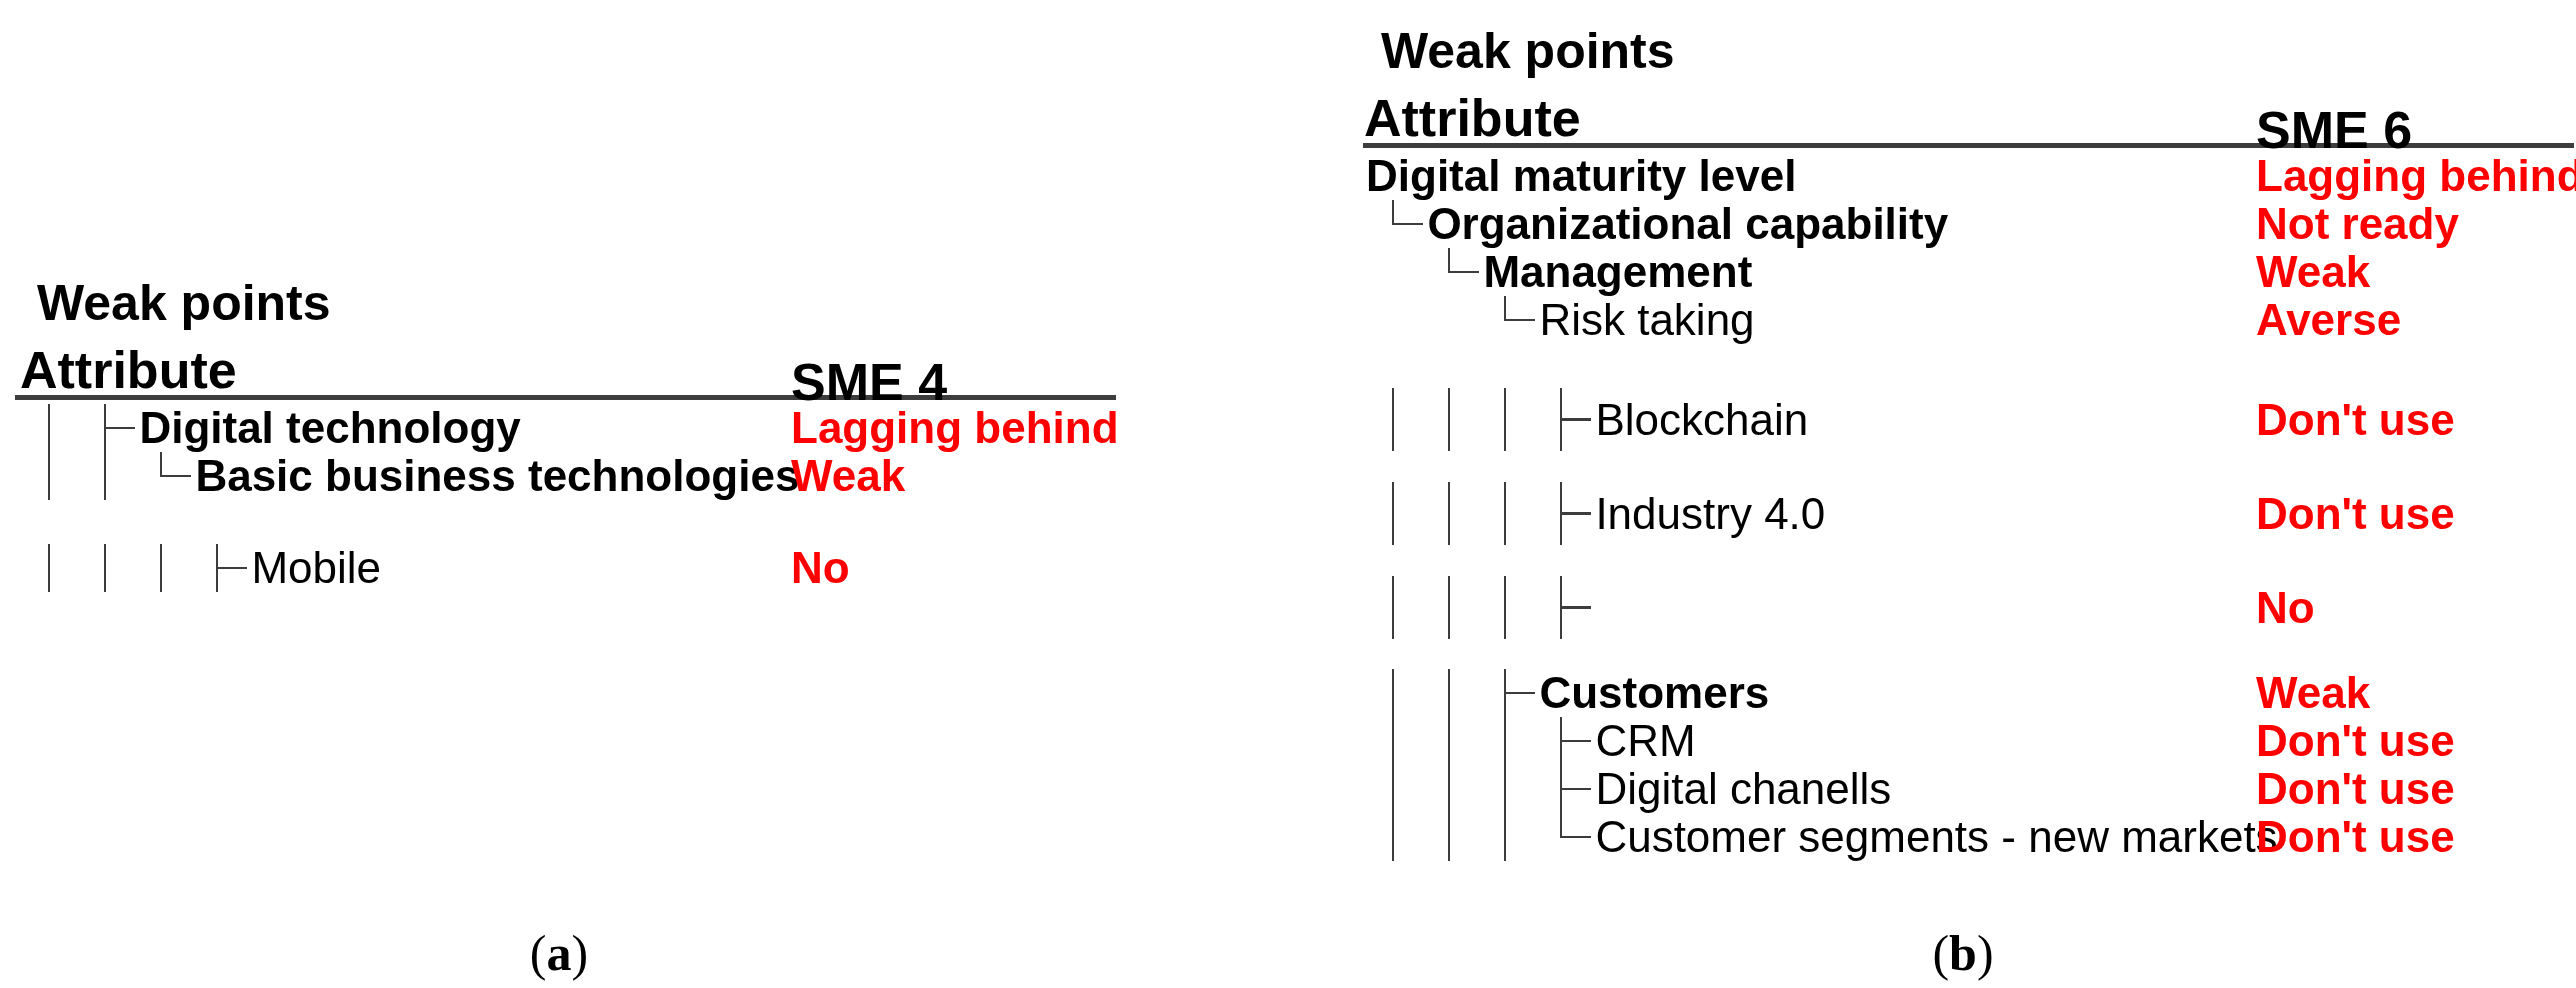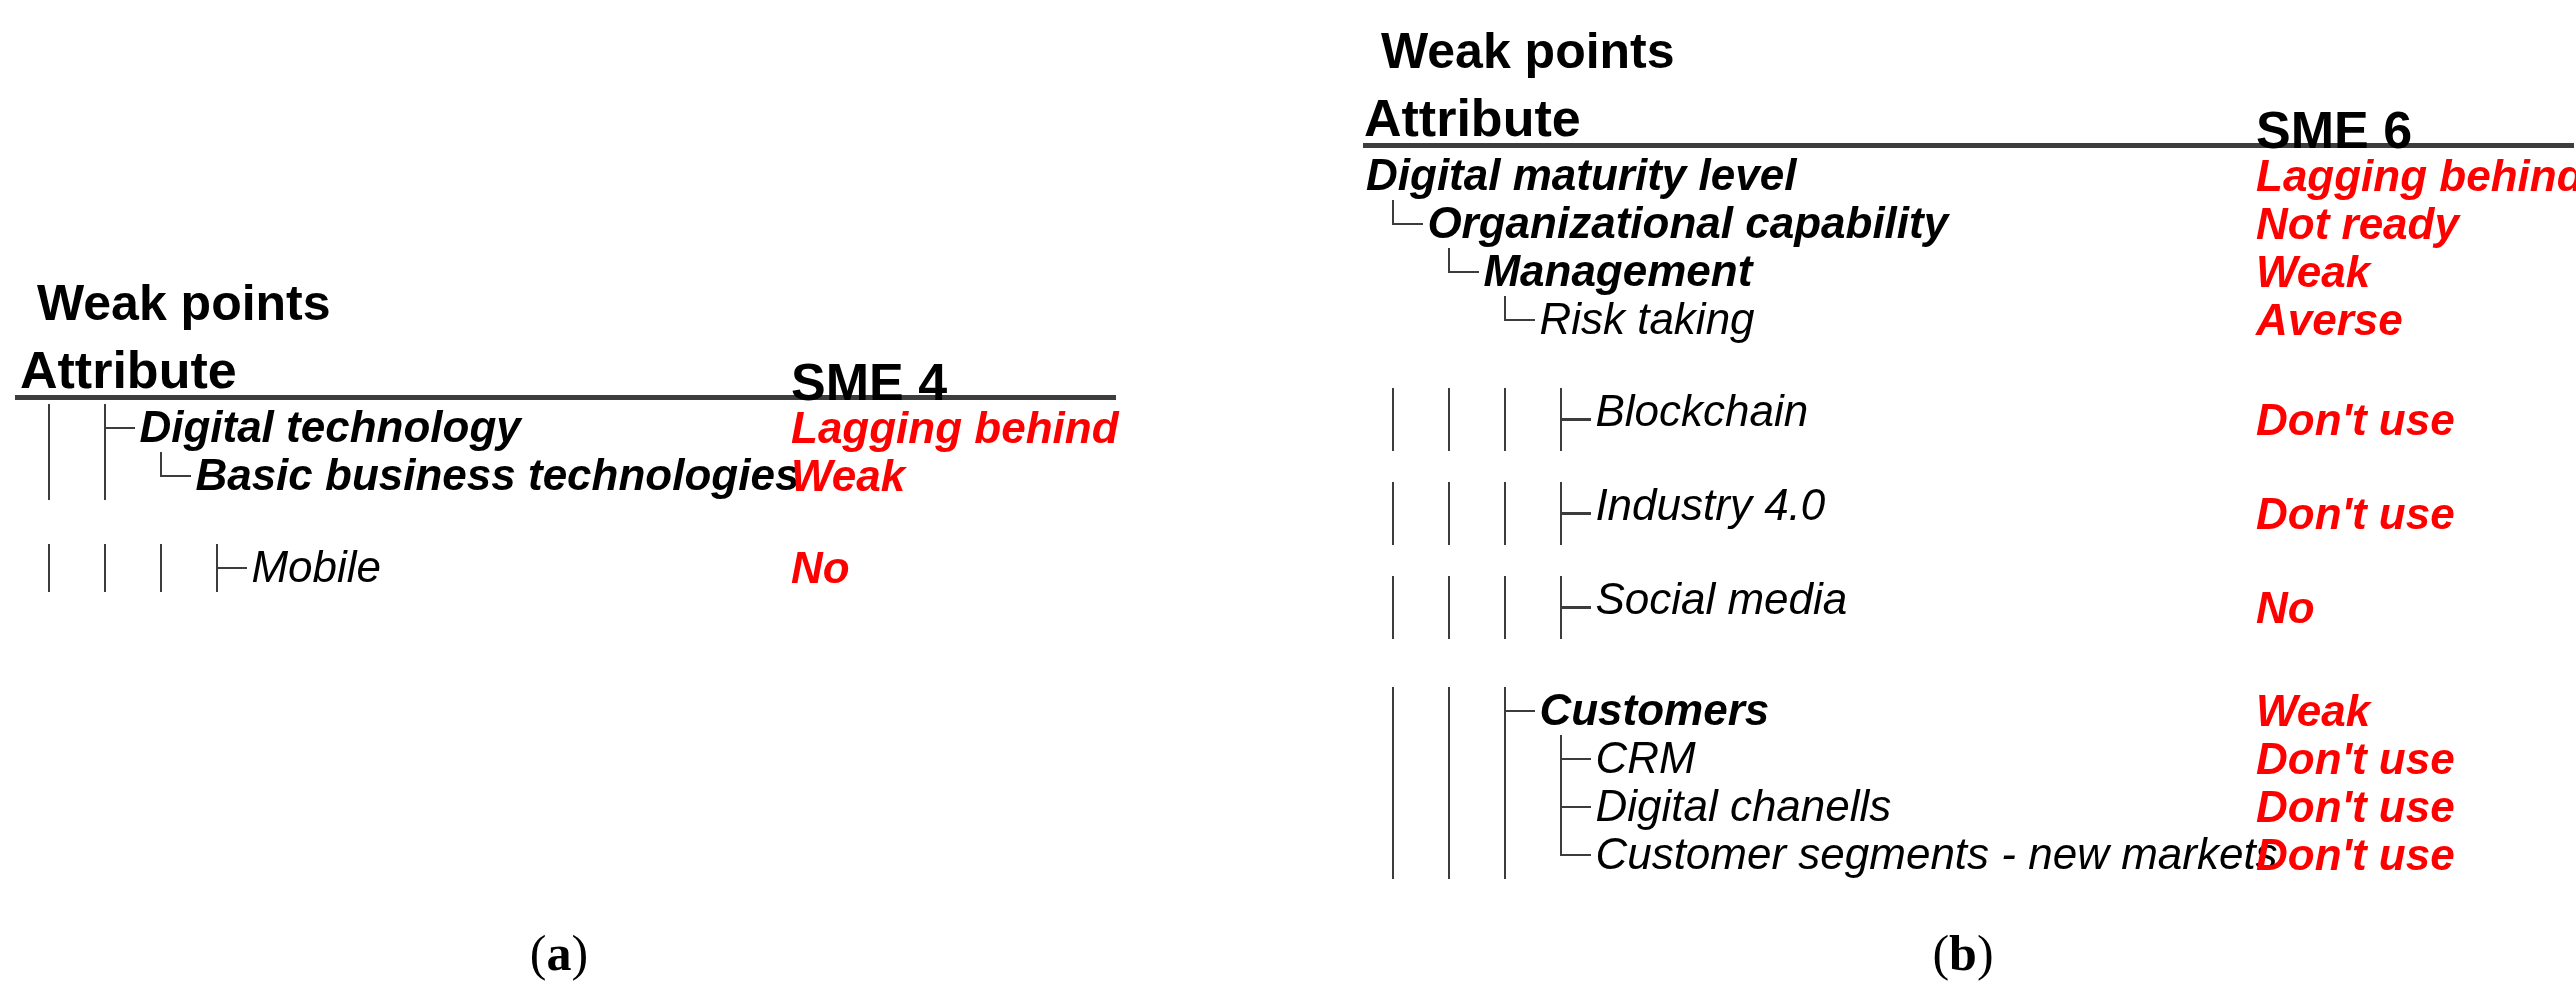--- a/index.html
+++ b/index.html
@@ -42,28 +42,28 @@
   }
   #panel-a .head-rule { margin-left: -4.6px; width: 1101px; }
   #panel-b .head-rule { margin-left: -1.3px; width: 1211px; }
 
   .rows { margin-top: 4.6px; }
   .block { }
   #panel-a .block + .block { margin-top: 44px; }
   #panel-b .block:nth-child(2) { margin-top: 44px; }
   #panel-b .block:nth-child(3),
   #panel-b .block:nth-child(4) { margin-top: 31px; }
-  #panel-b .block:nth-child(5) { margin-top: 48px; }
+  #panel-b .block:nth-child(5) { margin-top: 30px; }
 
   .row {
     position: relative;
     display: flex;
+    align-items: center;
     height: 48px;
     padding-left: 28.4px;
-    font-style: italic;
   }
   .row.no-indent { padding-left: 0; }
   #panel-b .block:nth-child(2) .row,
   #panel-b .block:nth-child(3) .row,
   #panel-b .block:nth-child(4) .row { height: 63px; }
 
   .cell { flex: none; width: 56px; height: 100%; position: relative; }
   .cell.bar::before {
     content: "";
     position: absolute;
@@ -215,21 +215,20 @@
             <div class="label">Industry 4.0</div>
             <div class="value">Don't use</div>
           </div>
         </div>
         <div class="block">
           <div class="row">
             <div class="cell bar"></div>
             <div class="cell bar"></div>
             <div class="cell bar"></div>
             <div class="branch tee"></div>
-            <div class="label">Social media</div>
             <div class="value">No</div>
           </div>
         </div>
         <div class="block">
           <div class="row">
             <div class="cell bar"></div>
             <div class="cell bar"></div>
             <div class="branch tee"></div>
             <div class="label bold">Customers</div>
             <div class="value">Weak</div>

